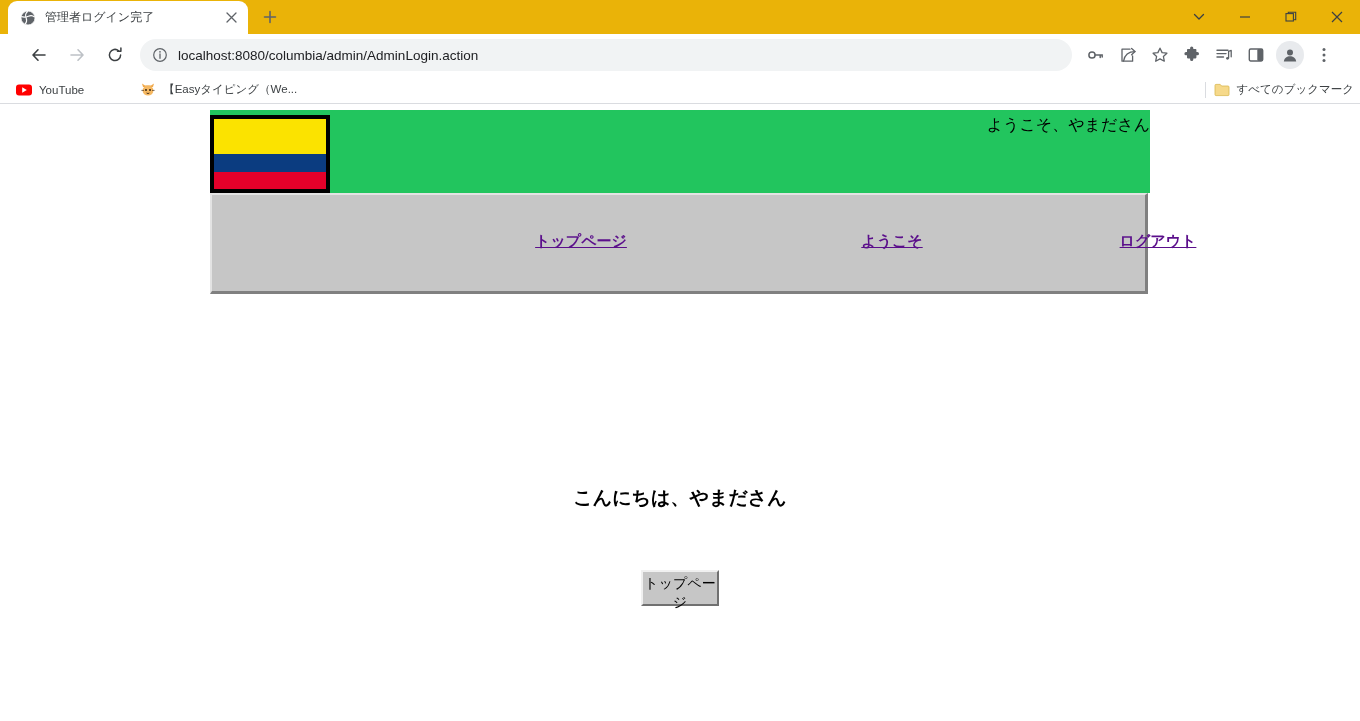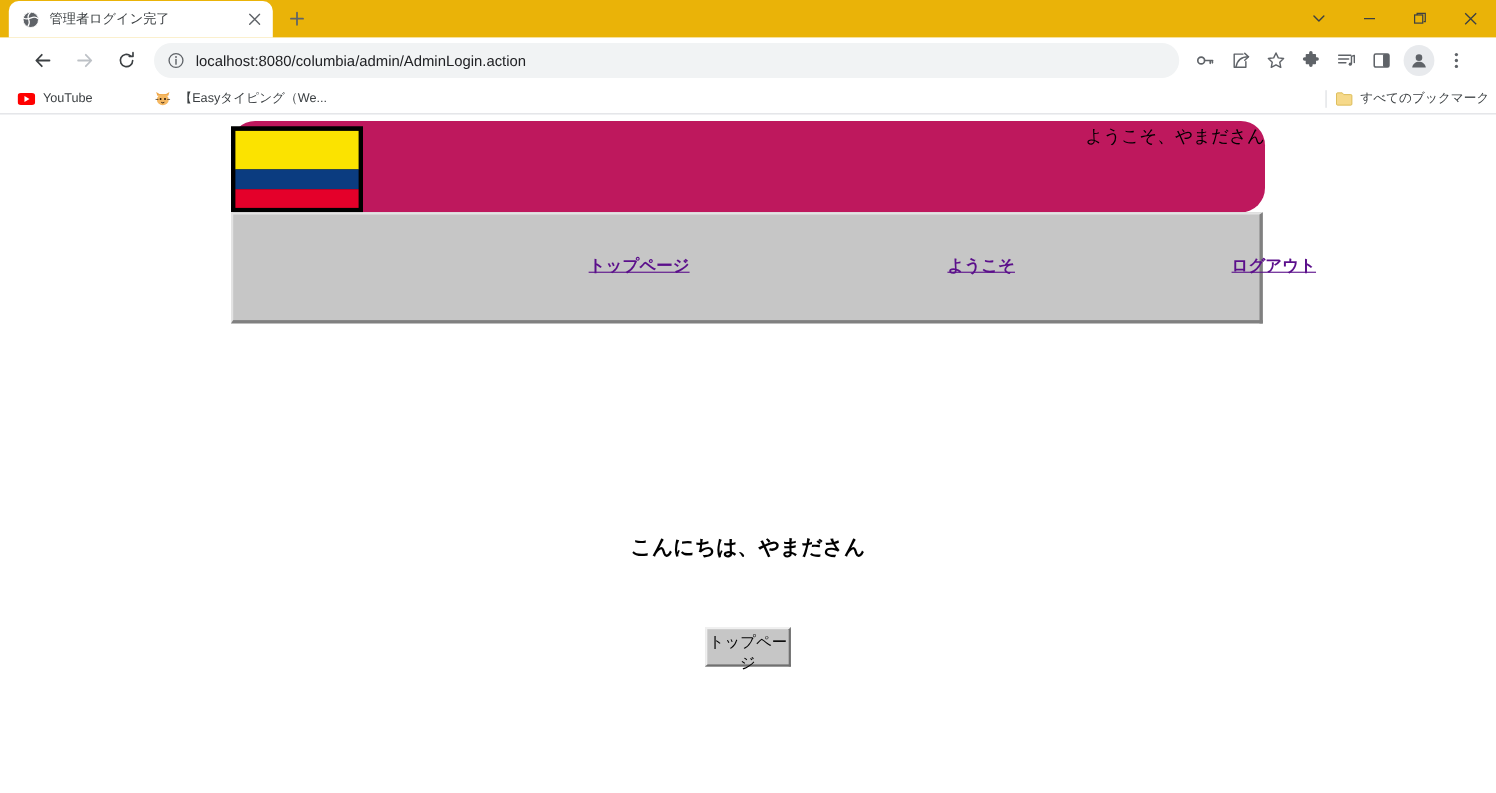--- a/index.html
+++ b/index.html
@@ -180,22 +180,21 @@
     background: #ffffff;
     overflow: hidden;
   }
 
   .site-header {
     position: absolute;
     left: 210px;
     top: 5px;
     width: 940px;
     height: 83px;
-    background: #be185d;
-    border-radius: 22px;
+    background: #22c55e;
   }
   .flag {
     position: absolute;
     left: 0px;
     top: 5px;
     width: 120px;
     height: 78px;
     border: 4px solid #000000;
     background: #000;
   }

